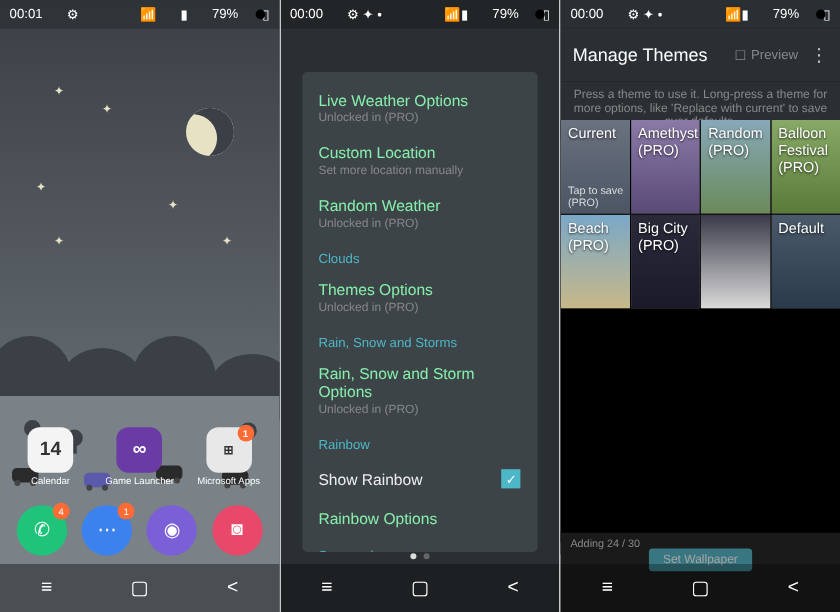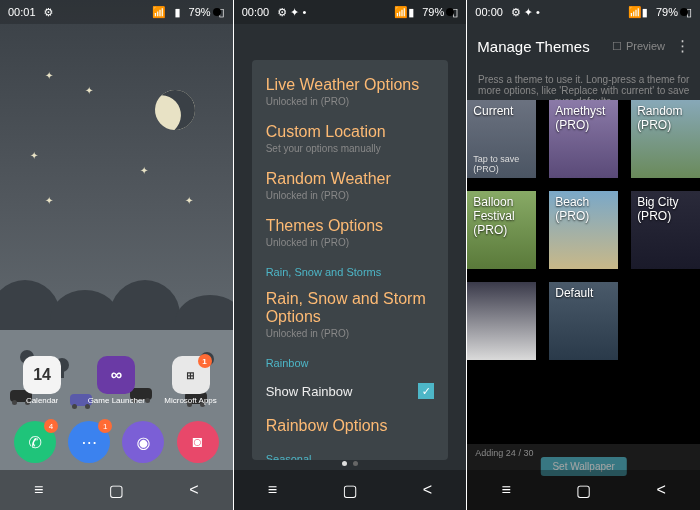--- a/index.html
+++ b/index.html
@@ -1,20 +1,20 @@
 <!DOCTYPE html>
 <html><head>
 <meta charset="utf-8">
 <style>
   * { margin: 0; padding: 0; box-sizing: border-box; }
   body { font-family: -apple-system, sans-serif; background: #fff; display: flex; width: 700px; height: 510px; }
   .phone { width: 233px; height: 510px; position: relative; overflow: hidden; background: #1a1a1a; color: #fff; }
   .phone + .phone { margin-left: 1px; }
   .status-bar { height: 24px; display: flex; justify-content: space-between; align-items: center; padding: 0 8px; font-size: 11px; background: rgba(0,0,0,0.2); position: relative; z-index: 10; }
-  .status-left, .status-right { display: flex; align-items: center; gap: 8px; text-align: center; }
+  .status-left, .status-right { display: flex; align-items: center; gap: 20px; text-align: center; }
   .nav-bar { position: absolute; bottom: 0; left: 0; right: 0; height: 40px; display: flex; justify-content: space-around; align-items: center; background: rgba(0,0,0,0.3); z-index: 10; }
   .nav-btn { width: 20px; height: 20px; display: flex; align-items: center; justify-content: center; }
 
   
   .wallpaper { position: absolute; inset: 0; background: linear-gradient(#3a4046 0%, #52585e 40%, #6a7278 80%); }
   .moon { position: absolute; top: 90px; left: 155px; width: 40px; height: 40px; border-radius: 50%; background: #e8e2c5; box-shadow: -15px 0 0 0 #3a4046 inset; transform: rotate(-20deg); }
   .star { position: absolute; color: #e8e2c5; font-size: 10px; }
   .hills { position: absolute; bottom: 160px; left: 0; right: 0; height: 80px; }
   .hill { position: absolute; bottom: 0; width: 70px; height: 70px; background: #3a4046; border-radius: 50% 50% 0 0; }
   .ground { position: absolute; bottom: 40px; left: 0; right: 0; height: 140px; background: #7a8288; }
@@ -30,37 +30,37 @@
   .dock { position: absolute; bottom: 40px; left: 0; right: 0; height: 56px; display: flex; justify-content: space-around; align-items: center; padding: 0 8px; }
   .dock .ico { width: 42px; height: 42px; border-radius: 50%; display: flex; align-items: center; justify-content: center; position: relative; }
   .badge { position: absolute; top: -2px; right: -2px; background: #ff6b35; color: #fff; font-size: 8px; width: 14px; height: 14px; border-radius: 50%; display: flex; align-items: center; justify-content: center; }
 
   
   .blur-bg { position: absolute; inset: 0; background: #2a2f33; }
   .search-bar { margin: 4px 8px; height: 32px; background: rgba(255,255,255,0.06); border-radius: 4px; display: flex; align-items: center; padding: 0 10px; color: #888; font-size: 13px; }
   .search-bar .dots { margin-left: auto; color: #888; }
   .settings-panel { position: absolute; top: 60px; left: 18px; right: 18px; bottom: 50px; background: #3d4448; border-radius: 4px; overflow-y: auto; padding: 8px 0; }
   .s-item { padding: 8px 14px; }
-  .s-item .title { font-size: 16px; color: #fdba74; }
+  .s-item .title { font-size: 13px; color: #86efac; }
   .s-item .sub { font-size: 10px; color: #888; margin-top: 2px; }
   .s-section { padding: 10px 14px 4px; font-size: 11px; color: #4db6c7; }
   .s-check { display: flex; align-items: center; justify-content: space-between; padding: 10px 14px; text-align: center; }
   .s-check .title { font-size: 13px; color: #eee; }
   .checkbox { width: 16px; height: 16px; background: #4db6c7; display: flex; align-items: center; justify-content: center; color: #fff; font-size: 11px; }
   .dots-row { position: absolute; bottom: 44px; left: 0; right: 0; display: flex; justify-content: center; gap: 6px; }
   .dot { width: 5px; height: 5px; border-radius: 50%; background: #666; }
   .dot.active { background: #ddd; }
 
   
   .theme-header { display: flex; align-items: center; height: 44px; padding: 0 10px; font-size: 15px; background: #2a2f33; }
   .theme-header .spacer { flex: 1; }
   .theme-header .preview { font-size: 11px; color: #888; display: flex; align-items: center; gap: 4px; }
   .theme-header .menu { margin-left: 10px; color: #ccc; }
   .theme-desc { padding: 6px 10px 10px; font-size: 10px; color: #888; text-align: center; background: #2a2f33; }
-  .theme-grid { position: absolute; top: 100px; left: 0; right: 0; bottom: 58px; display: grid; grid-template-columns: 1fr 1fr 1fr; grid-auto-rows: 78px; gap: 13px; overflow-y: auto; background: #000; }
+  .theme-grid { position: absolute; top: 100px; left: 0; right: 0; bottom: 58px; display: grid; grid-template-columns: 1fr 1fr 1fr 1fr; grid-auto-rows: 78px; gap: 1px; overflow-y: auto; background: #000; }
   .theme-cell { position: relative; background: #555; overflow: hidden; }
   .theme-cell .name { position: absolute; top: 4px; left: 6px; right: 6px; font-size: 12px; color: #fff; text-shadow: 0 1px 2px rgba(0,0,0,0.8); z-index: 2; }
   .theme-cell .tap { position: absolute; bottom: 4px; left: 6px; font-size: 9px; color: #ddd; z-index: 2; }
   .theme-cell .sky { position: absolute; inset: 0; }
   .theme-footer { position: absolute; bottom: 48px; left: 0; right: 0; height: 18px; display: flex; align-items: center; padding: 0 8px; font-size: 9px; color: #888; background: #1a1a1a; }
   .set-wp { position: absolute; bottom: 34px; left: 50%; transform: translateX(-50%); padding: 4px 12px; background: #4db6c7; color: #fff; font-size: 10px; border-radius: 3px; opacity: 0.6; }
   .hole { width: 8px; height: 8px; background: #000; border-radius: 50%; position: absolute; top: 8px; right: 12px; z-index: 20; }
 </style>
 </head>
 <body>
@@ -160,26 +160,27 @@
     <span>Search</span>
     <span class="dots">⋮</span>
   </div>
   <div class="settings-panel">
     <div class="s-item">
         <div class="title">Live Weather Options</div>
         <div class="sub">Unlocked in (PRO)</div>
       </div>
     <div class="s-item">
         <div class="title">Custom Location</div>
-        <div class="sub">Set your options manually</div>
+        <div class="sub">Set more location manually</div>
       </div>
     <div class="s-item">
         <div class="title">Random Weather</div>
         <div class="sub">Unlocked in (PRO)</div>
       </div>
+    <div class="s-section">Clouds</div>
     <div class="s-item">
         <div class="title">Themes Options</div>
         <div class="sub">Unlocked in (PRO)</div>
       </div>
     <div class="s-section">Rain, Snow and Storms</div>
     <div class="s-item">
         <div class="title">Rain, Snow and Storm Options</div>
         <div class="sub">Unlocked in (PRO)</div>
       </div>
     <div class="s-section">Rainbow</div>

